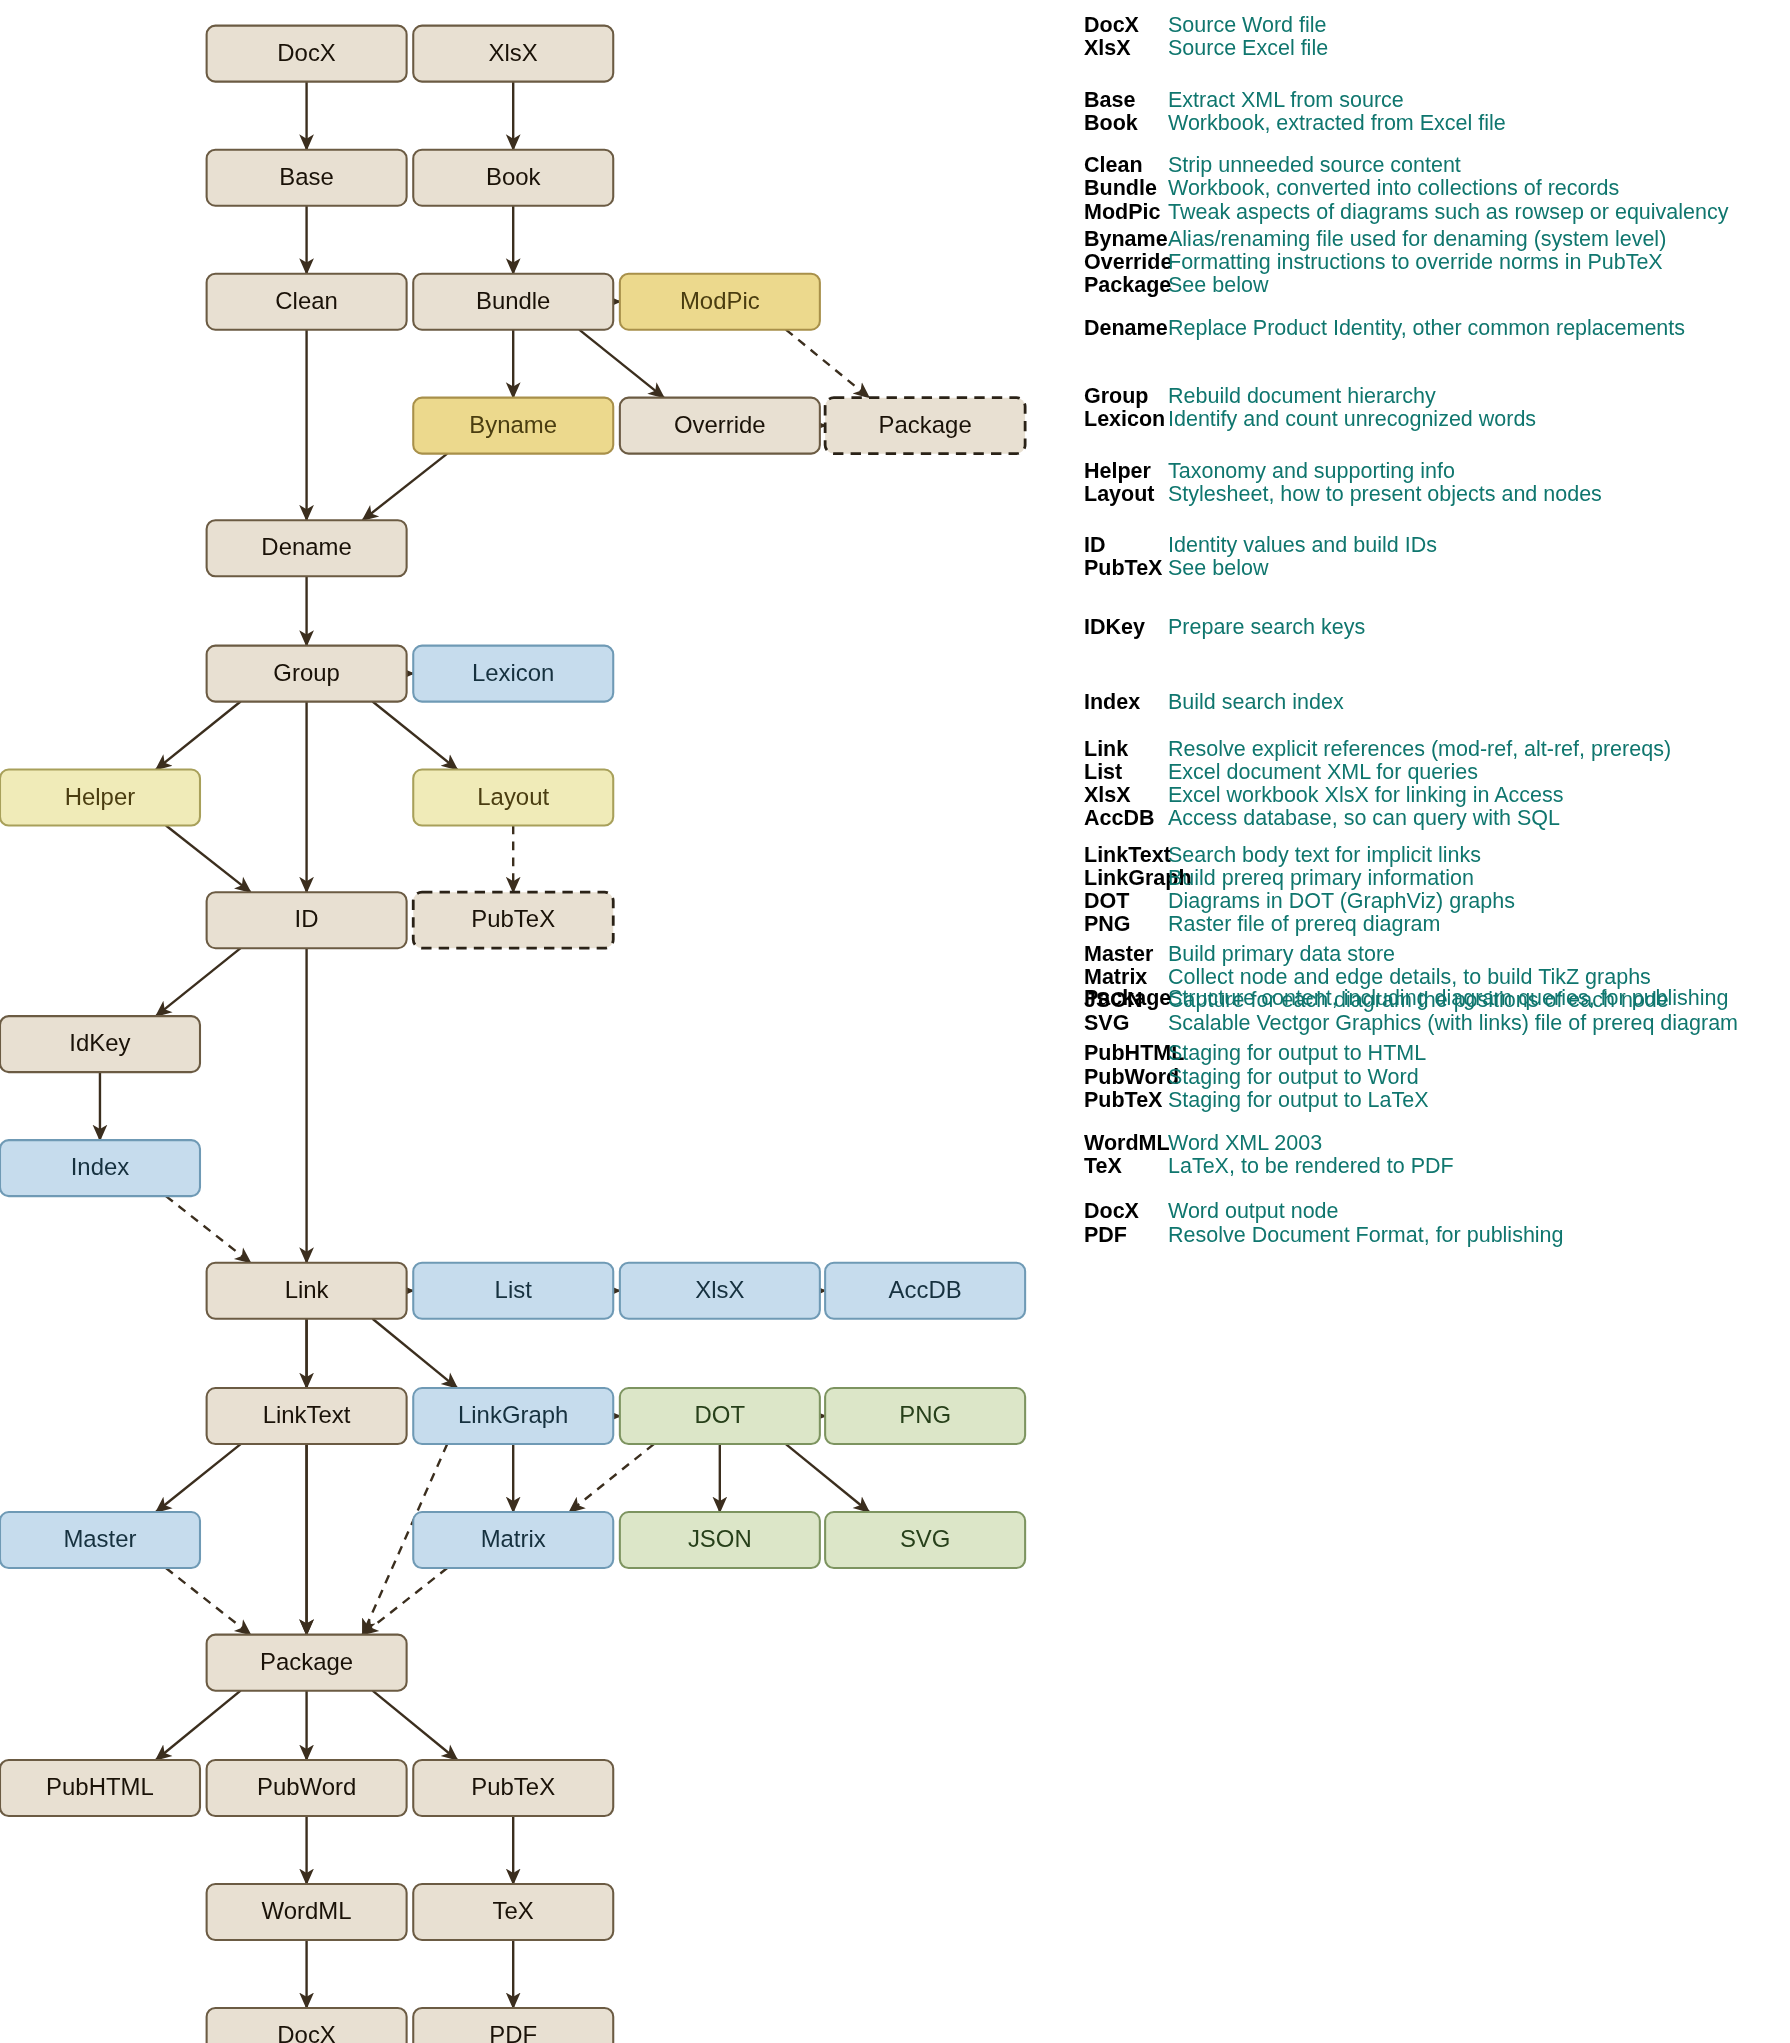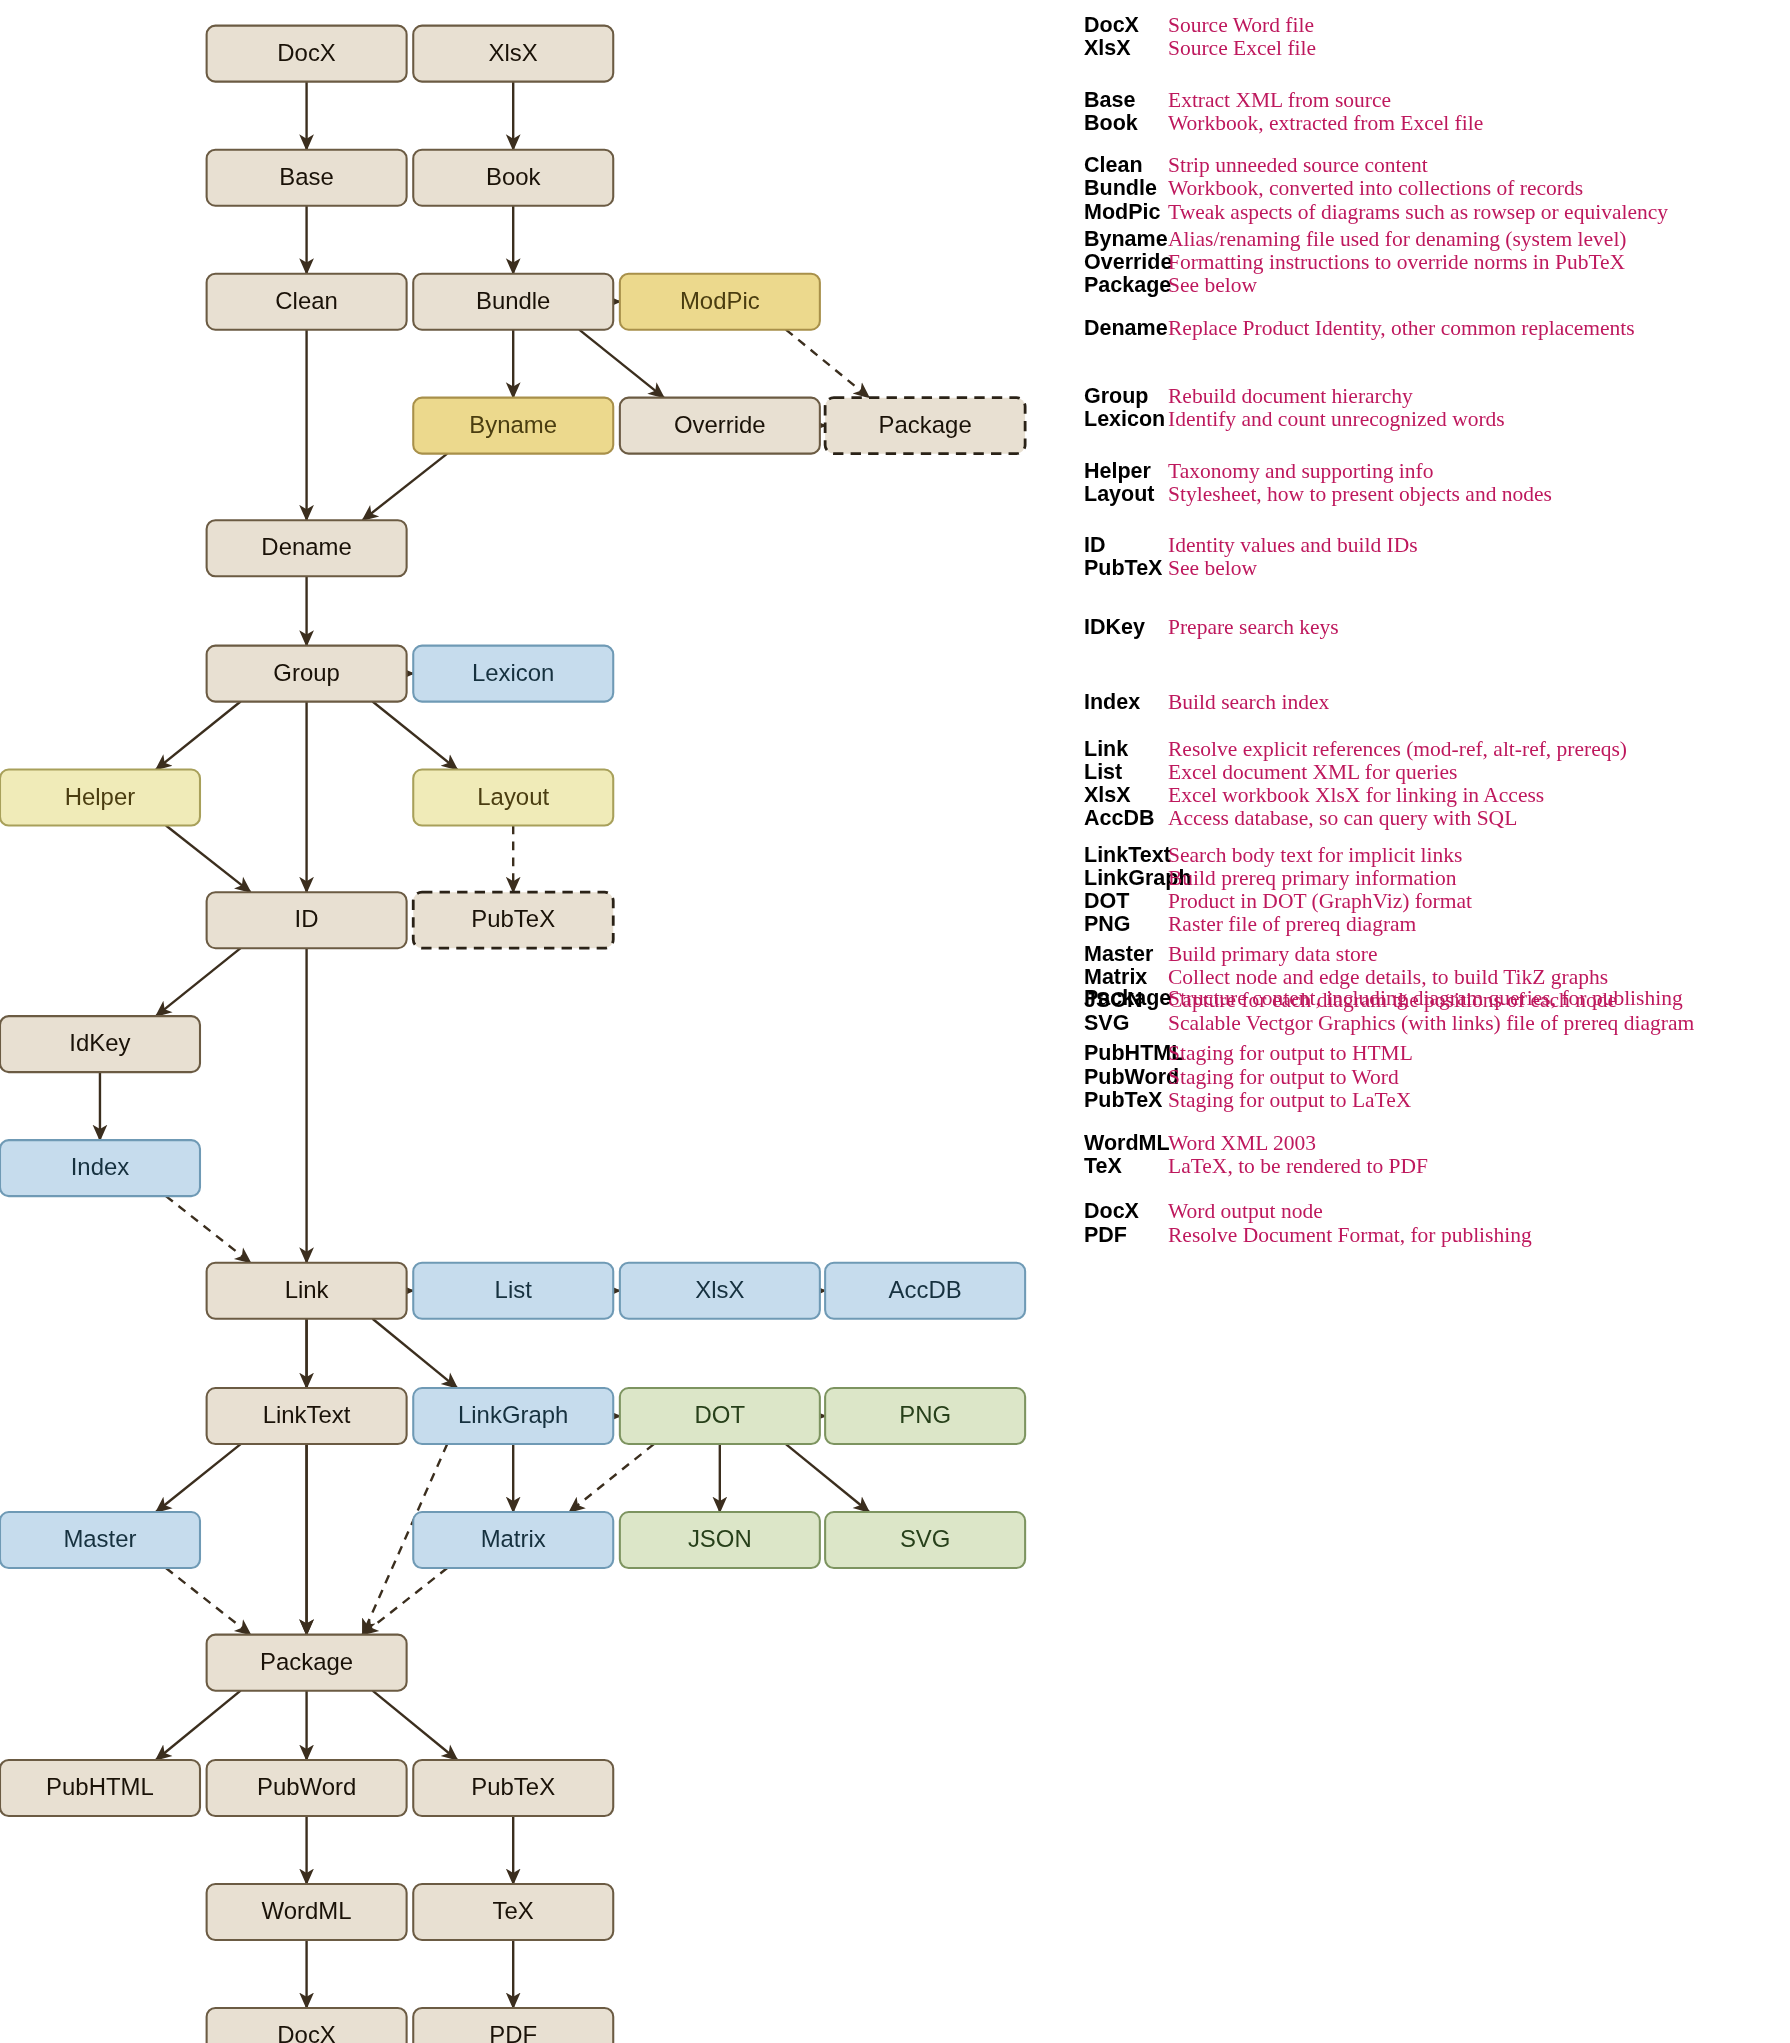--- a/index.html
+++ b/index.html
@@ -3,21 +3,21 @@
 <meta charset="utf-8">
 <style>
   html,body{margin:0;padding:0;background:#ffffff;}
   body{width:1791px;height:2043px;font-family:"Liberation Sans",sans-serif;position:relative;overflow:hidden;}
   #root{position:relative;width:1791px;height:2043px;}
   #flow{position:absolute;left:0;top:0;width:1069px;height:2043px;}
   .nodetext{font-family:"Liberation Sans",sans-serif;font-size:30px;text-anchor:middle;dominant-baseline:middle;}
   #legend{position:absolute;left:1084px;top:0;width:707px;height:2043px;}
   .lg-row{position:absolute;display:flex;align-items:baseline;white-space:nowrap;}
   .lg-key{font-weight:bold;font-size:21.5px;color:#000;display:inline-block;}
-  .lg-desc{font-size:21.5px;color:#be185d;display:inline-block;font-family:Liberation Serif, serif;}
+  .lg-desc{font-size:21.5px;color:#0f766e;display:inline-block;}
 </style>
 </head>
 <body>
 
 <div id="root">
 
   <svg id="flow" viewBox="0 0 1340 2560">
     <defs>
       <marker id="arrow" viewBox="0 0 10 10" refX="9.2" refY="5" markerWidth="7" markerHeight="7" orient="auto-start-reverse">
         <path d="M 0 0.6 L 10 5 L 0 9.4 L 2.6 5 Z" fill="#3b2e1e"></path>
@@ -327,21 +327,21 @@
       <div class="lg-row" style="left: 0px; top: 843px;">
         <span class="lg-key" style="width: 84px;">LinkText</span>
         <span class="lg-desc">Search body text for implicit links</span>
       </div>
       <div class="lg-row" style="left: 0px; top: 866px;">
         <span class="lg-key" style="width: 84px;">LinkGraph</span>
         <span class="lg-desc">Build prereq primary information</span>
       </div>
       <div class="lg-row" style="left: 0px; top: 889px;">
         <span class="lg-key" style="width: 84px;">DOT</span>
-        <span class="lg-desc">Product in DOT (GraphViz) format</span>
+        <span class="lg-desc">Diagrams in DOT (GraphViz) graphs</span>
       </div>
       <div class="lg-row" style="left: 0px; top: 912px;">
         <span class="lg-key" style="width: 84px;">PNG</span>
         <span class="lg-desc">Raster file of prereq diagram</span>
       </div>
       <div class="lg-row" style="left: 0px; top: 942px;">
         <span class="lg-key" style="width: 84px;">Master</span>
         <span class="lg-desc">Build primary data store</span>
       </div>
       <div class="lg-row" style="left: 0px; top: 965px;">

